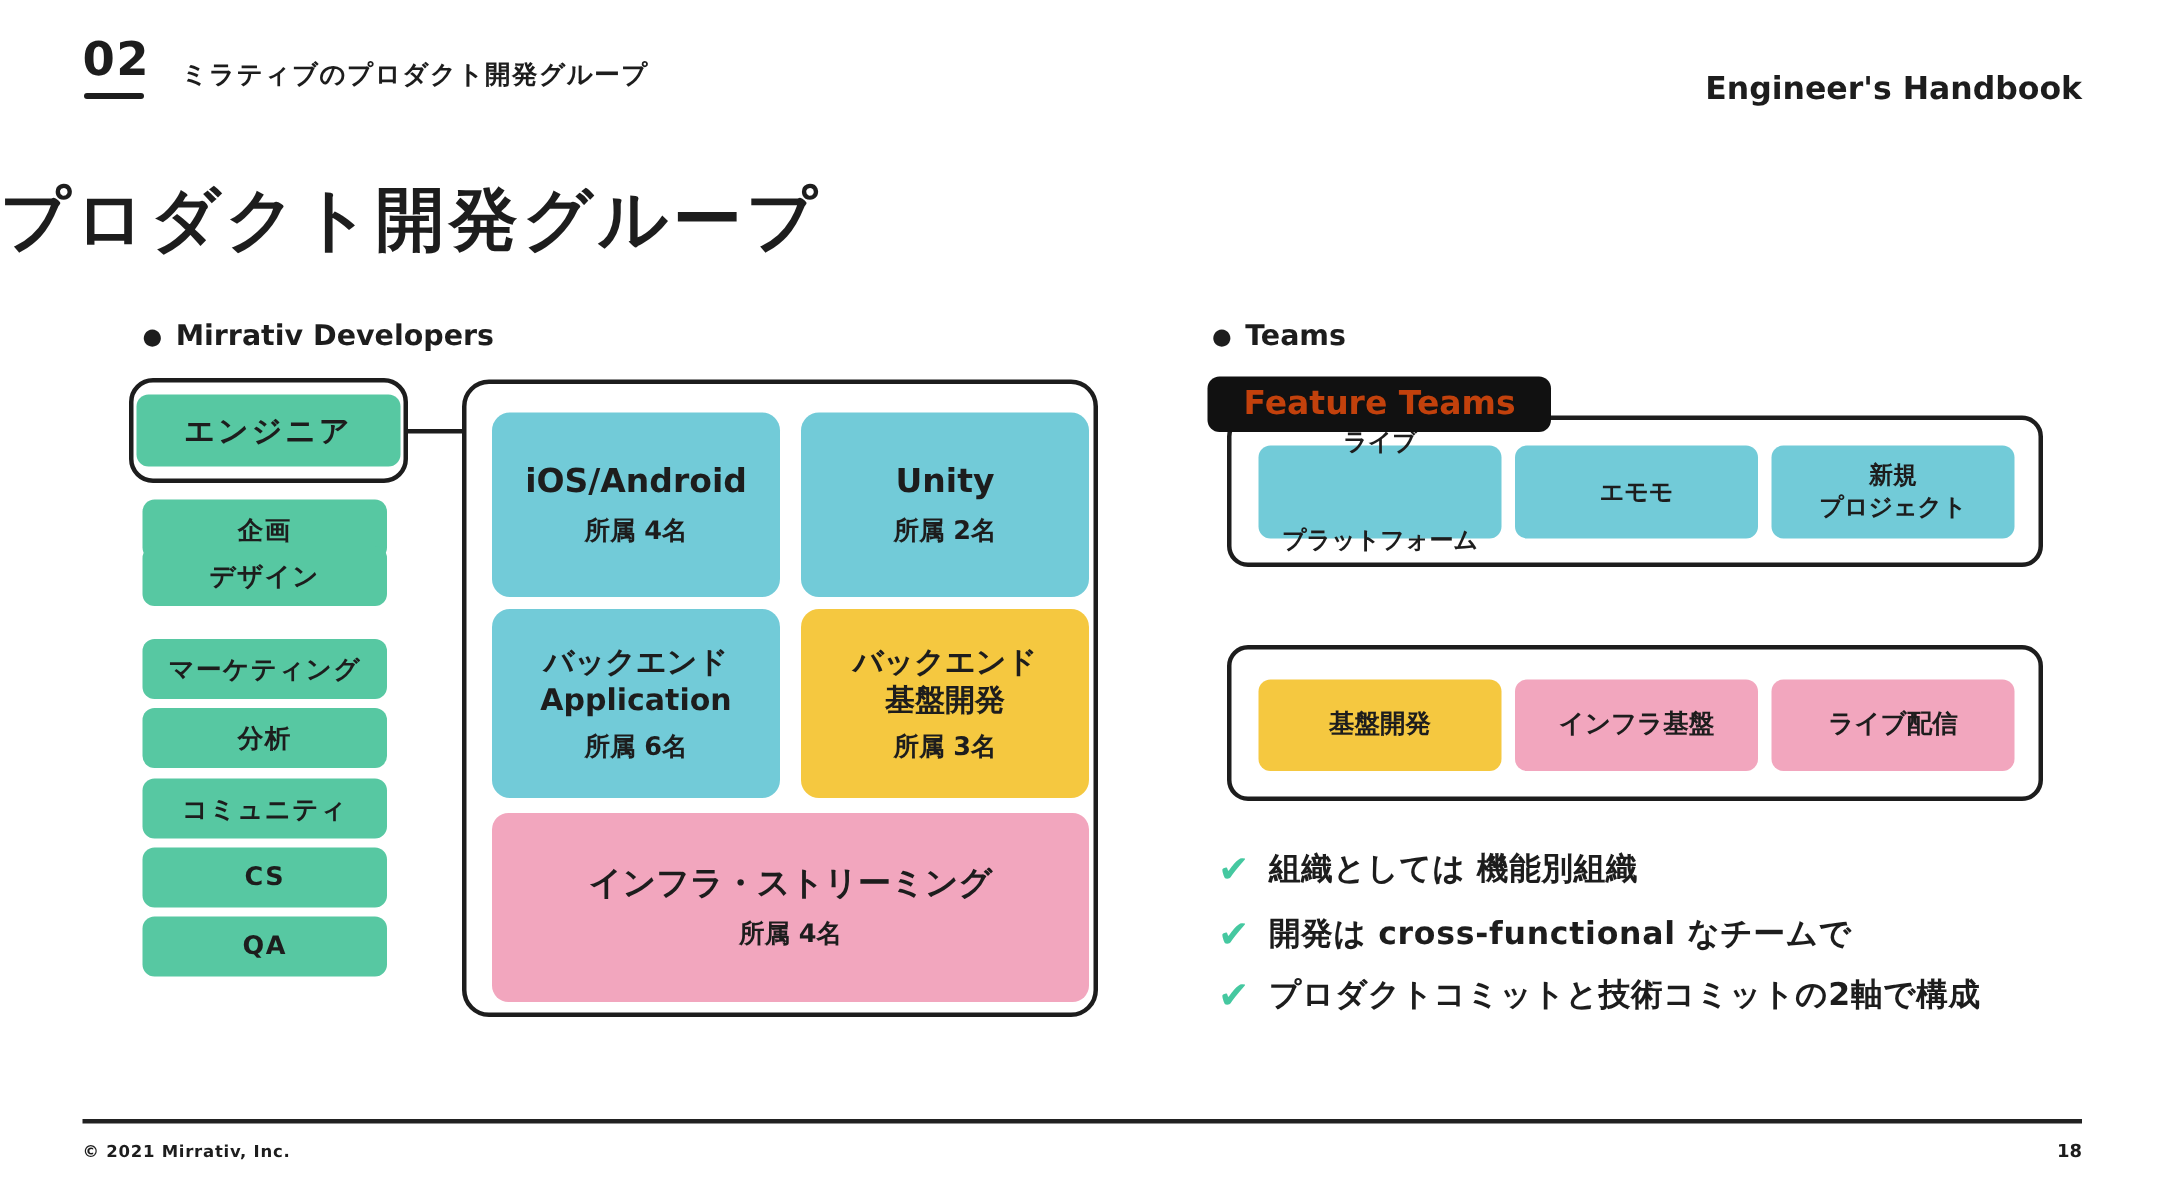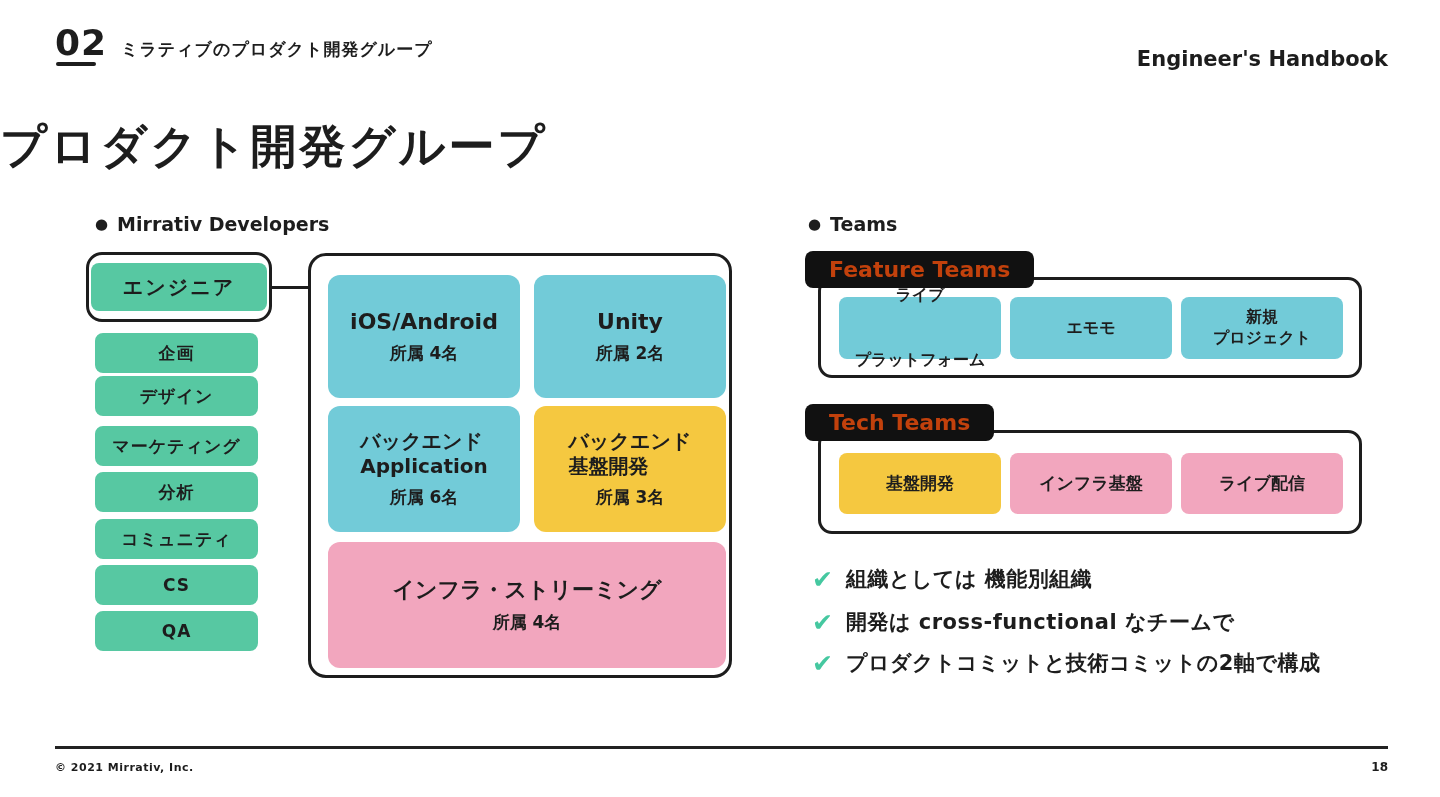--- a/index.html
+++ b/index.html
@@ -4,21 +4,21 @@
 <style>
   html,body { margin:0; padding:0; background:#fff; }
   #slide {
     position:relative; width:1440px; height:797px; background:#ffffff;
     font-family:"DejaVu Sans","Liberation Sans",sans-serif;
     color:#1d1d1d; overflow:hidden;
   }
   .abs { position:absolute; white-space:nowrap; }
 
   
-  .sec-num { left:55px; top:22px; font-size:36px; font-weight:800; letter-spacing:1px; }
+  .sec-num { left:55px; top:22px; font-size:31px; font-weight:800; letter-spacing:1px; }
   .sec-underline { left:56px; top:62px; width:40px; height:4px; background:#1d1d1d; border-radius:2px; }
   .sec-title { left:121px; top:38px; font-size:17px; font-weight:800; letter-spacing:1px; }
   .handbook { right:52px; top:47px; font-size:21px; font-weight:800;text-align:center; }
 
   .main-title { left:0; right:46px; top:116px; text-align:left; font-size:46px; font-weight:800; letter-spacing:3px; margin:0; }
 
   
   .sect-label { font-size:19px; font-weight:800; display:flex; align-items:center; gap:9px; }
   .dev-label { left:95px; top:213px; }
   .teams-label { left:808px; top:213px; }
@@ -44,21 +44,21 @@
 
   
   .main-box { left:308px; top:253px; width:424px; height:425px; border:3px solid #1d1d1d; border-radius:18px; box-sizing:border-box; background:#fff; }
   .card {
     position:absolute; border-radius:12px;
     display:flex; flex-direction:column; align-items:center; justify-content:center;
   }
   .teal { background:var(--teal,#72cbd8); }
   .yellow { background:var(--yellow,#f5c840); }
   .pink { background:var(--pink,#f2a6be); }
-  .card .t { font-size:22px; font-weight:800; text-align:left; line-height:1.25; }
+  .card .t { font-size:22px; font-weight:800; text-align:center; line-height:1.25; }
   .card .t.small { font-size:20px; }
   .card .m { font-size:17px; font-weight:700; margin-top:7px; }
   .line { display:block; white-space:nowrap; }
   .line:empty { display:none; }
 
   
   .team-tag {
     background:#111; color:#c2410c; border-radius:8px; height:37px;
     display:flex; align-items:center; padding:0 24px;
     font-size:22px; font-weight:800; z-index:2;
@@ -103,21 +103,21 @@
     <span class="bullet">●</span>
     <span>Mirrativ Developers</span>
   </div>
 
   <div class="abs engineer-outline">
     <div class="engineer-inner">エンジニア</div>
   </div>
   <div class="abs connector"></div>
 
   <div class="abs role" style="top:333px">企画</div>
-  <div class="abs role" style="top:376px">デザイン</div>
+  <div class="abs role" style="top:364px">デザイン</div>
   <div class="abs role" style="top:426px">マーケティング</div>
   <div class="abs role" style="top:472px">分析</div>
   <div class="abs role" style="top:519px">コミュニティ</div>
   <div class="abs role" style="top:565px">CS</div>
   <div class="abs role" style="top:611px">QA</div>
 
   <div class="abs main-box">
     <div class="card teal" style="left:17px; top:19px; width:192px; height:123px;">
       <div class="t">
         <span class="line">iOS/Android</span>
@@ -139,21 +139,21 @@
       </div>
       <div class="m">所属 6名</div>
     </div>
     <div class="card yellow" style="left:223px; top:150px; width:192px; height:126px;">
       <div class="t small">
         <span class="line">バックエンド</span>
         <span class="line">基盤開発</span>
       </div>
       <div class="m">所属 3名</div>
     </div>
-    <div class="card pink" style="left:17px; top:286px; width:398px; height:126px;">
+    <div class="card pink" style="left:17px; top:286px; width:398px; height:126px;border-radius:11px;">
       <div class="t">
         <span class="line">インフラ・ストリーミング</span>
 
       </div>
       <div class="m">所属 4名</div>
     </div>
   </div>
 
   <div class="abs sect-label teams-label">
     <span class="bullet">●</span>
@@ -169,21 +169,20 @@
     <div class="tcard teal tc2">
       <span class="line">エモモ</span>
 
     </div>
     <div class="tcard teal tc3">
       <span class="line">新規</span>
       <span class="line">プロジェクト</span>
     </div>
   </div>
 
-  <div class="abs team-tag tech-tag">Tech Teams</div>
   <div class="abs team-box tech-box">
     <div class="tcard yellow tc1">
       <span class="line">基盤開発</span>
     </div>
     <div class="tcard pink tc2">
       <span class="line">インフラ基盤</span>
     </div>
     <div class="tcard pink tc3">
       <span class="line">ライブ配信</span>
     </div>

